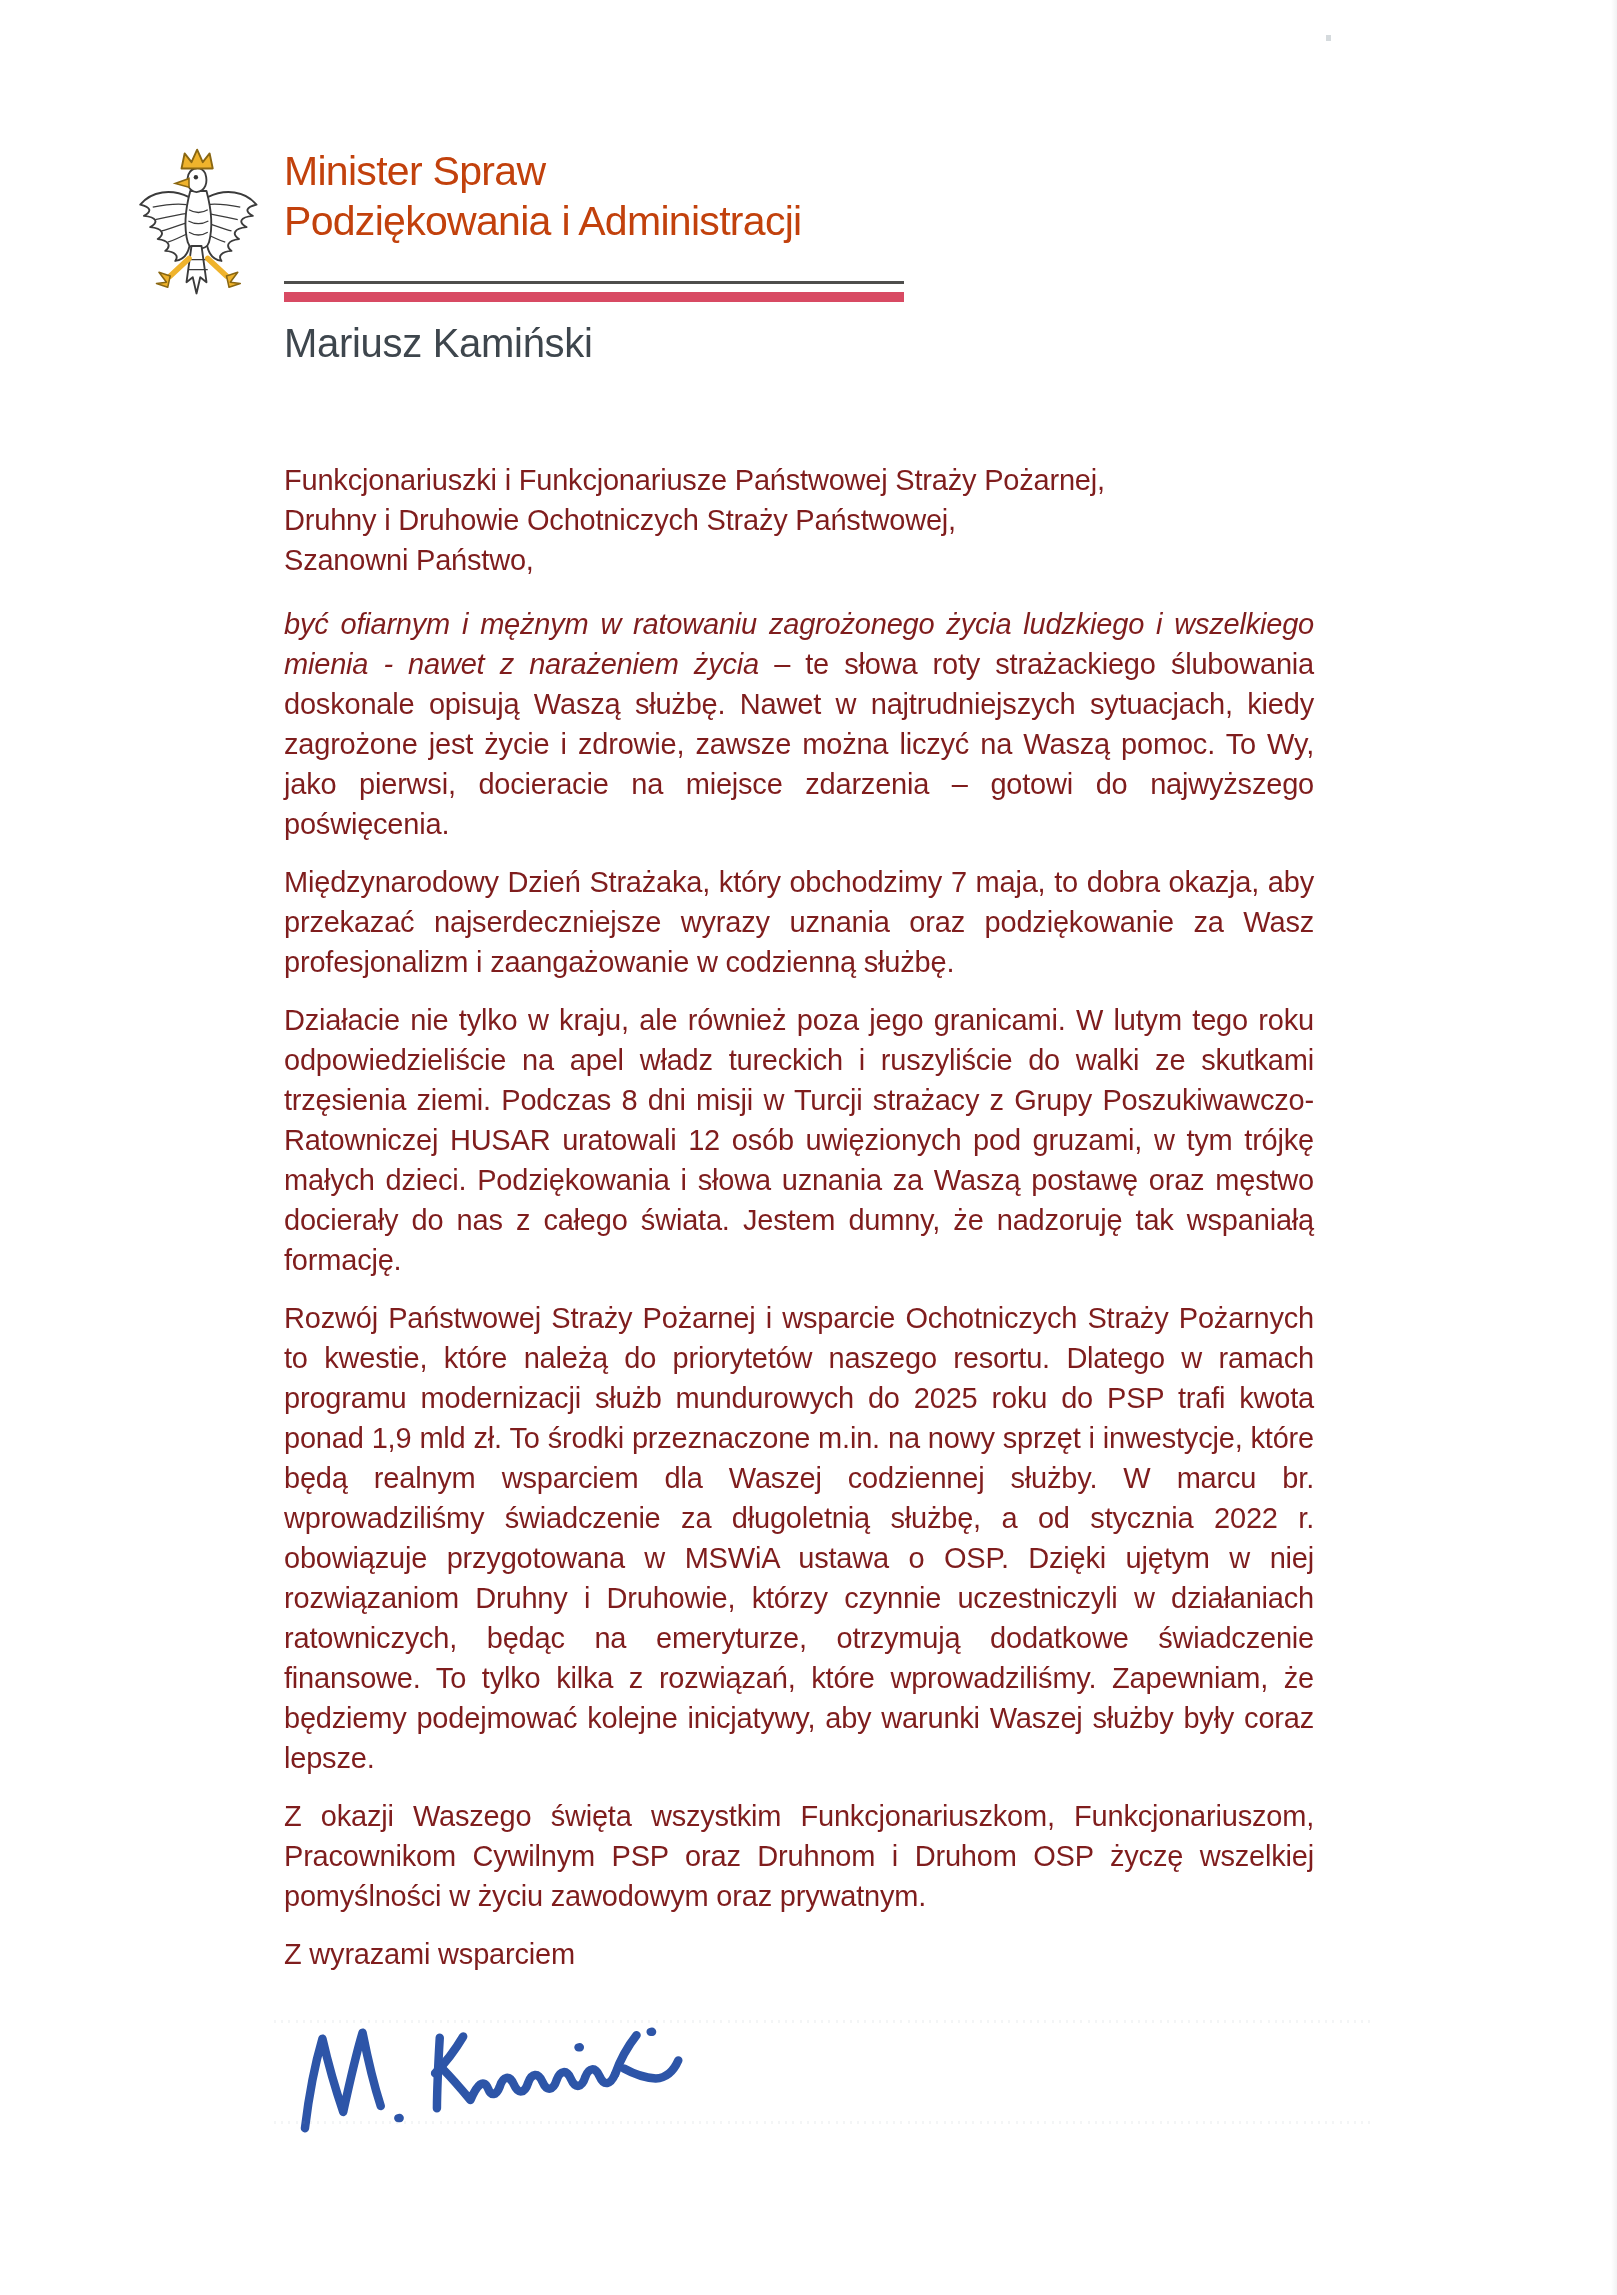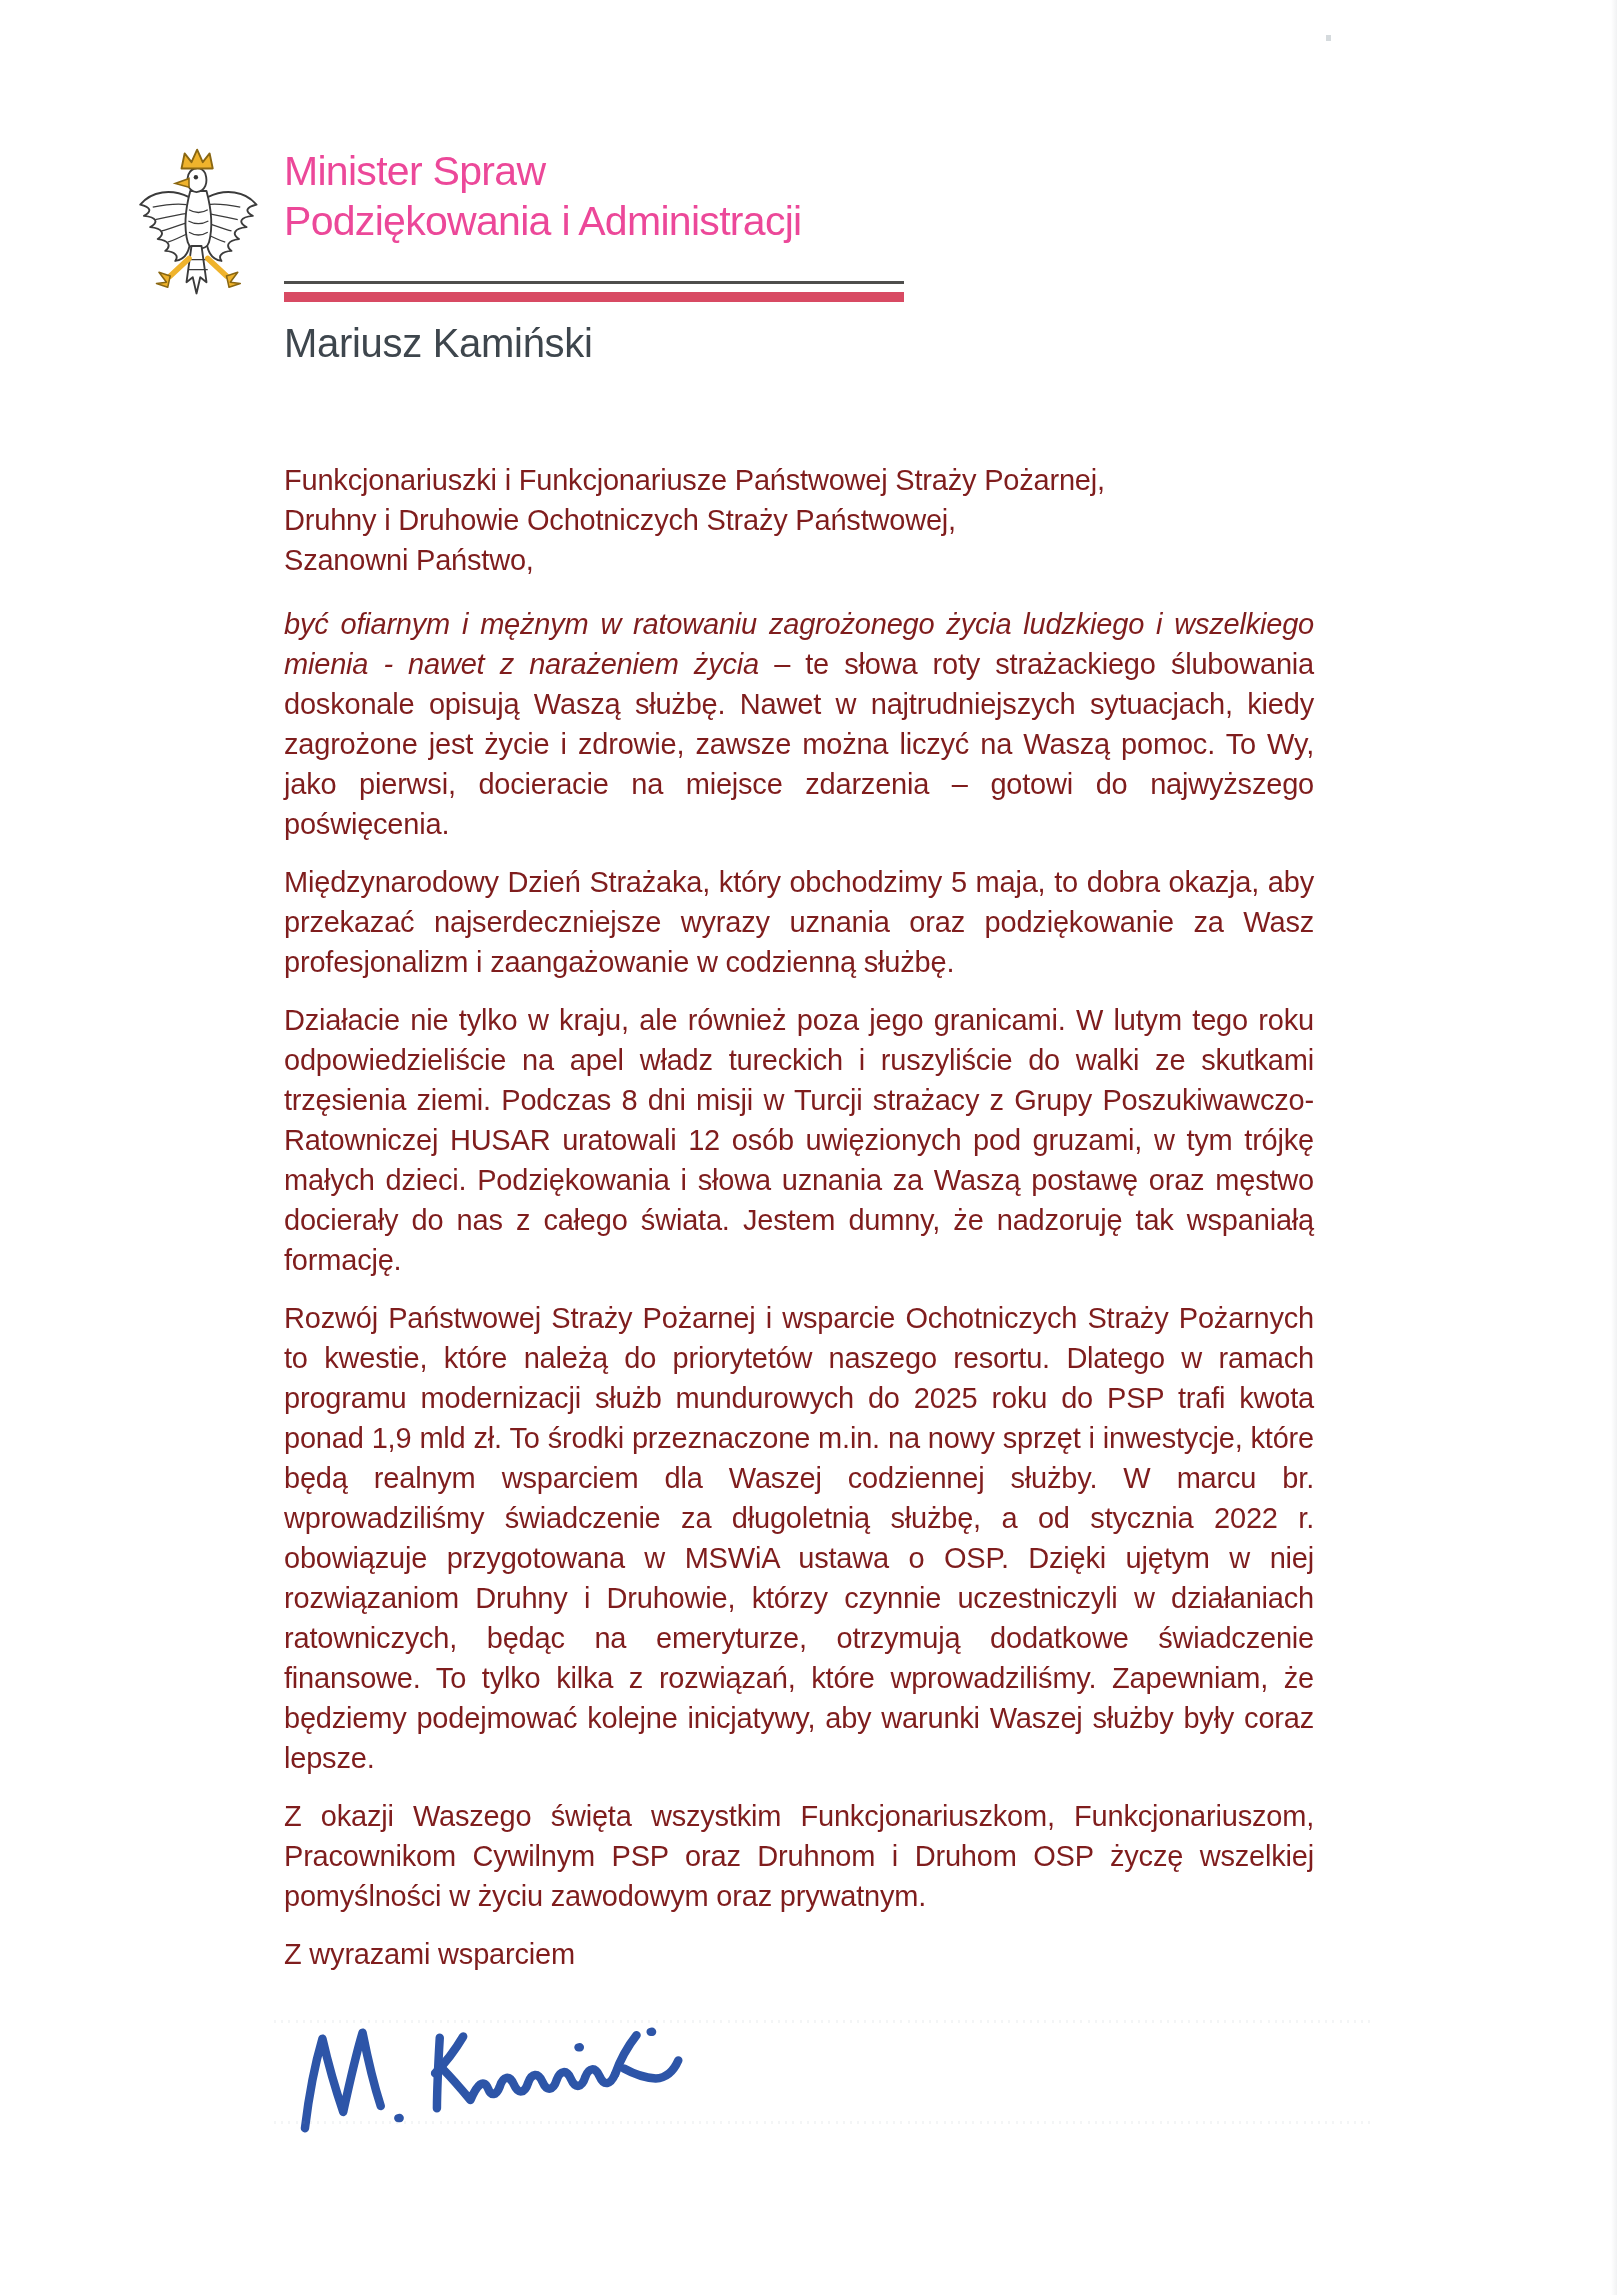--- a/index.html
+++ b/index.html
@@ -12,21 +12,21 @@
   }
   
   .page::after{
     content:"";position:absolute;top:0;right:0;width:6.5px;height:100%;
     background:linear-gradient(to right, rgba(0,0,0,0), rgba(120,130,140,.10));
     pointer-events:none;
   }
   .emblem{position:absolute;left:134px;top:147px;width:125px;height:166px;}
   .office-title{
     position:absolute;left:284px;top:146px;
-    font-size:41px;line-height:50px;color:#ec4899;
+    font-size:41px;line-height:50px;color:#c2410c;
     letter-spacing:-0.7px;white-space:nowrap;
   }
   .flag-rule{position:absolute;left:284px;top:281px;width:620px;height:2.6px;background:#4e4e4c;}
   .flag-stripe{position:absolute;left:284px;top:292px;width:620px;height:9.8px;background:#d84a63;}
   .minister-name{
     position:absolute;left:284px;top:321px;
     font-size:40px;color:#3e464d;letter-spacing:-0.3px;
   }
   .body-col{
     position:absolute;left:284px;top:460px;width:1030px;
@@ -91,21 +91,21 @@
   <div class="body-col">
 
     <div class="salutation">
       <div>Funkcjonariuszki i Funkcjonariusze Państwowej Straży Pożarnej,</div>
       <div>Druhny i Druhowie Ochotniczych Straży Państwowej,</div>
       <div>Szanowni Państwo,</div>
     </div>
 
     <p><span class="italic">być ofiarnym i mężnym w ratowaniu zagrożonego życia ludzkiego i wszelkiego mienia - nawet z narażeniem życia</span><span> – te słowa roty strażackiego ślubowania doskonale opisują Waszą służbę. Nawet w najtrudniejszych sytuacjach, kiedy zagrożone jest życie i zdrowie, zawsze można liczyć na Waszą pomoc. To Wy, jako pierwsi, docieracie na miejsce zdarzenia – gotowi do najwyższego poświęcenia.</span></p>
 
-    <p>Międzynarodowy Dzień Strażaka, który obchodzimy 5 maja, to dobra okazja, aby przekazać najserdeczniejsze wyrazy uznania oraz podziękowanie za Wasz profesjonalizm i zaangażowanie w codzienną służbę.</p>
+    <p>Międzynarodowy Dzień Strażaka, który obchodzimy 7 maja, to dobra okazja, aby przekazać najserdeczniejsze wyrazy uznania oraz podziękowanie za Wasz profesjonalizm i zaangażowanie w codzienną służbę.</p>
 
     <p>Działacie nie tylko w kraju, ale również poza jego granicami. W lutym tego roku odpowiedzieliście na apel władz tureckich i ruszyliście do walki ze skutkami trzęsienia ziemi. Podczas 8 dni misji w Turcji strażacy z Grupy Poszukiwawczo-Ratowniczej HUSAR uratowali 12 osób uwięzionych pod gruzami, w tym trójkę małych dzieci. Podziękowania i słowa uznania za Waszą postawę oraz męstwo docierały do nas z całego świata. Jestem dumny, że nadzoruję tak wspaniałą formację.</p>
 
     <p>Rozwój Państwowej Straży Pożarnej i wsparcie Ochotniczych Straży Pożarnych to kwestie, które należą do priorytetów naszego resortu. Dlatego w ramach programu modernizacji służb mundurowych do 2025 roku do PSP trafi kwota ponad 1,9 mld zł. To środki przeznaczone m.in. na nowy sprzęt i inwestycje, które będą realnym wsparciem dla Waszej codziennej służby. W marcu br. wprowadziliśmy świadczenie za długoletnią służbę, a od stycznia 2022 r. obowiązuje przygotowana w MSWiA ustawa o OSP. Dzięki ujętym w niej rozwiązaniom Druhny i Druhowie, którzy czynnie uczestniczyli w działaniach ratowniczych, będąc na emeryturze, otrzymują dodatkowe świadczenie finansowe. To tylko kilka z rozwiązań, które wprowadziliśmy. Zapewniam, że będziemy podejmować kolejne inicjatywy, aby warunki Waszej służby były coraz lepsze.</p>
 
     <p>Z okazji Waszego święta wszystkim Funkcjonariuszkom, Funkcjonariuszom, Pracownikom Cywilnym PSP oraz Druhnom i Druhom OSP życzę wszelkiej pomyślności w życiu zawodowym oraz prywatnym.</p>
 
     <p class="closing">Z wyrazami wsparciem</p>
 
     <svg class="signature" viewBox="0 0 700 215" width="456" height="140" aria-hidden="true">

